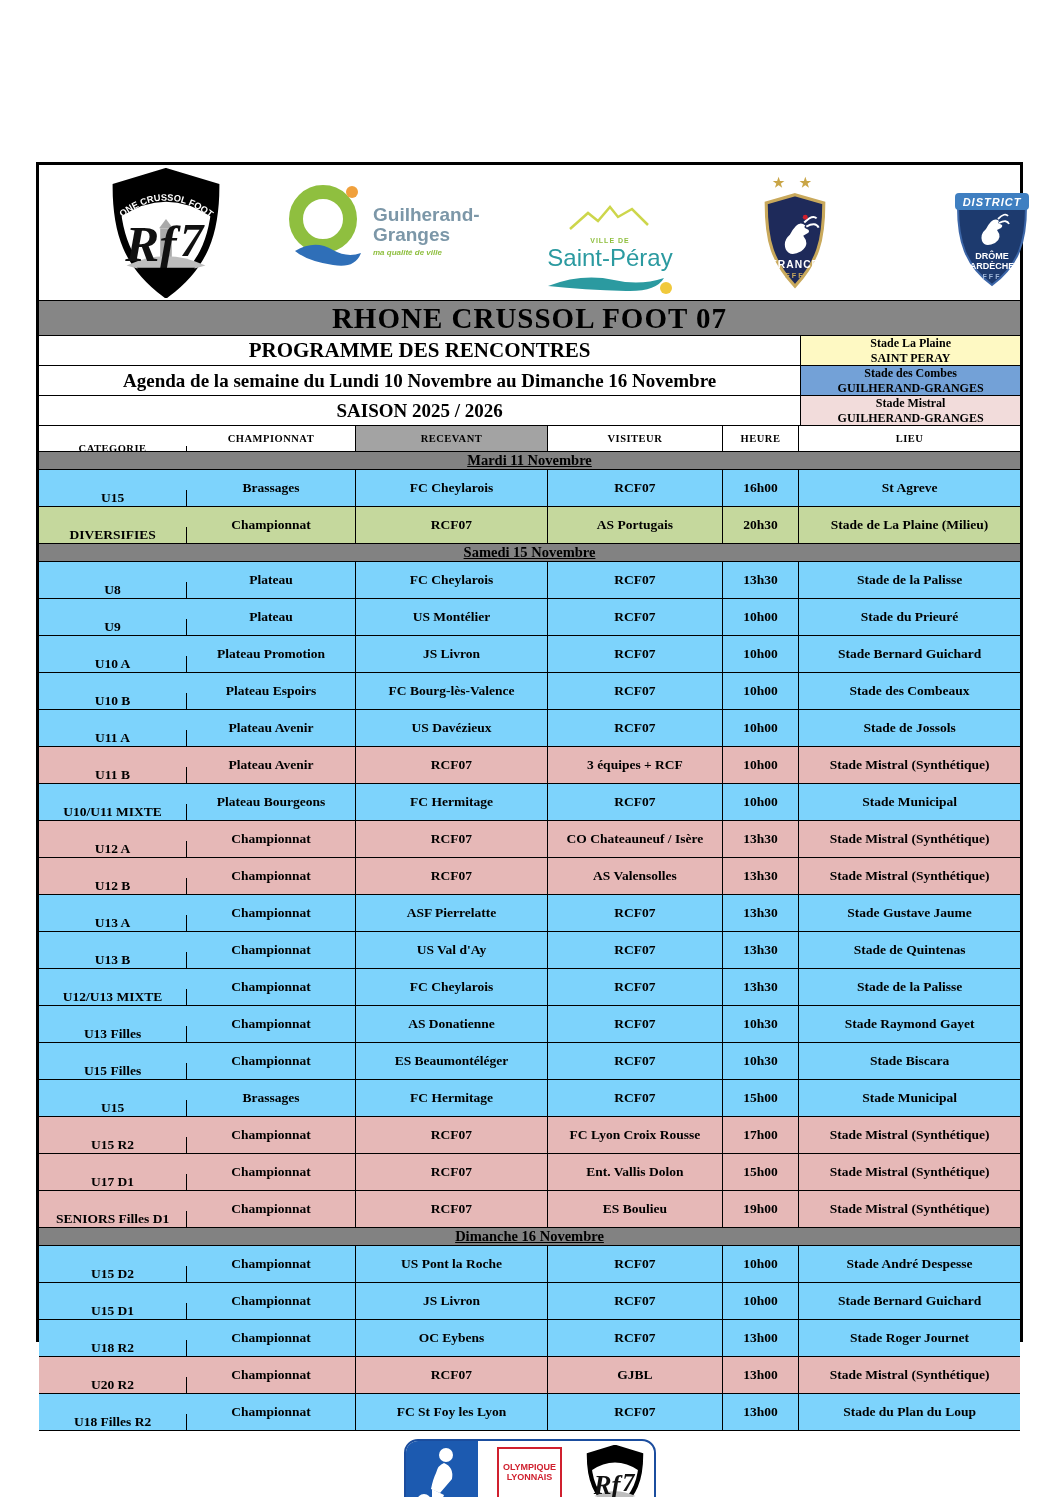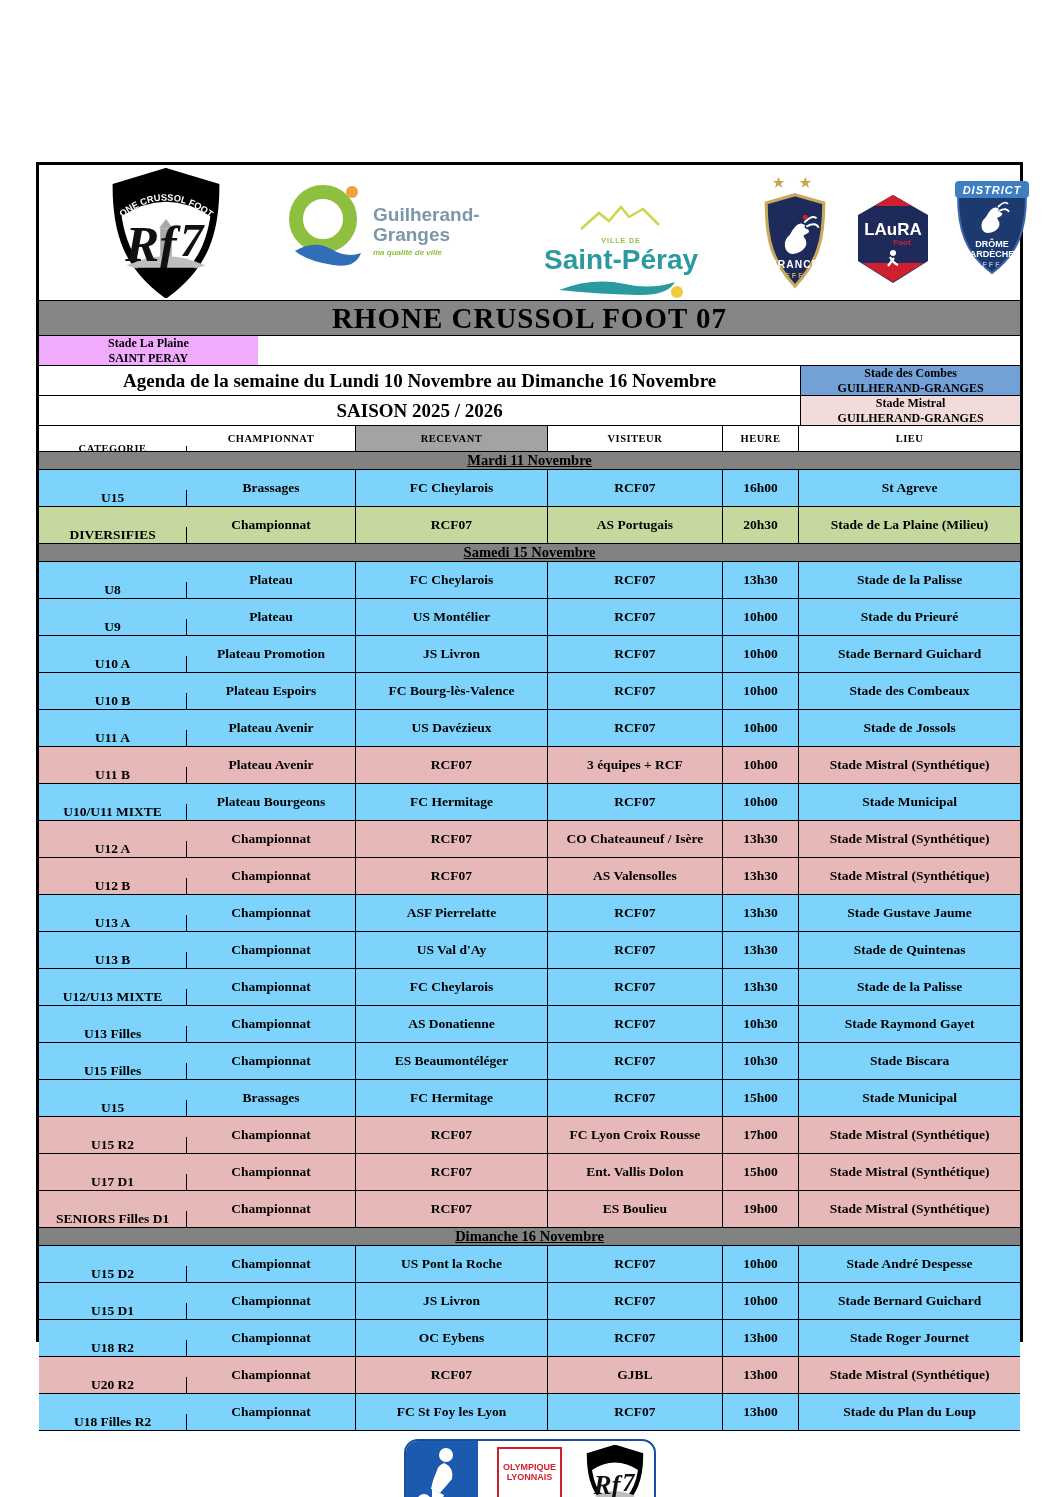--- a/index.html
+++ b/index.html
@@ -20,21 +20,21 @@
               display:flex; align-items:center; justify-content:center; }
   .titlebar span { font-size:29px; letter-spacing:1px; }
 
   
   .inforow { height:30px; flex:none; display:flex; border-bottom:1px solid #000; }
   .info-main { flex:1; display:flex; align-items:center; justify-content:center;
                border-right:1px solid #000; font-size:19px; }
   .info-main.big { font-size:21px; }
   .legend-cell { width:22.3%; display:flex; flex-direction:column; align-items:center;
                  justify-content:center; font-size:12px; line-height:1.18; text-align:center; }
-  .lg-green { background:#f0abfc; }
+  .lg-green { background:#fef9c3; }
   .lg-blue  { background:#73a1d7; }
   .lg-pink  { background:#f2dcdb; }
 
   
   .c1{width:15.1%;margin-top:20px;} .c2{width:17.2%;} .c3{width:19.6%;} .c4{width:17.8%;} .c5{width:7.8%;} .c6{width:22.5%; border-right:none !important;}
 
   .colhead { height:26px; flex:none; display:flex; border-bottom:1px solid #000; background:#fff; }
   .colhead .hcell { display:flex; align-items:center; justify-content:center;
                     border-right:1px solid #000; font-size:10.5px; letter-spacing:.5px; }
   .colhead .hcell.recv { background:#a3a3a3; }
@@ -105,70 +105,60 @@
         <div class="gg-text">Granges</div>
         <div class="gg-tag">ma qualité de ville</div>
       </div>
     </div>
 
     <div class="logo" style="left:505px; top:38px; text-align:center;">
       <svg width="132" height="30" viewBox="0 0 132 30">
         <path d="M26 26 L44 10 L54 18 L66 4 L74 14 L88 6 L104 22" fill="none" stroke="#cdd64b" stroke-width="2.5"></path>
       </svg>
       <div class="sp-small">VILLE DE</div>
-      <div class="sans" style="font-size:28px; font-weight:bold; color:#2b9aa0;">Saint-Péray</div>
+      <div class="sans" style="font-size:24px; font-weight:normal; color:#2b9aa0;">Saint-Péray</div>
       <svg width="132" height="24" viewBox="0 0 132 24">
         <path d="M4 14 q34 -13 66 -6 q26 6 50 -2 q-8 14 -38 13 q-42 -1 -78 -5 Z" fill="#2b9aa0"></path>
         <circle cx="122" cy="16" r="6" fill="#f0c93c"></circle>
       </svg>
     </div>
 
     <div class="logo" style="left:720px; top:10px; text-align:center;">
       <div style="color:#c9a547; font-size:13px; letter-spacing:6px;">★ ★</div>
       <svg width="72" height="100" viewBox="0 0 70 96">
         <path d="M35 3 L63 11 C63 48 57 68 35 92 C13 68 7 48 7 11 Z" fill="#1e2a5a" stroke="#c9a95c" stroke-width="3"></path>
         <path d="M30 42 q8 -16 15 -9 q-2 2 1 3 q4 1 2 4 l-5 3 q7 9 -2 15 q-11 6 -15 -2 q-3 -8 4 -14 Z" fill="#ffffff"></path>
         <path d="M44 30 q8 -8 12 -4 M46 34 q9 -5 12 1" stroke="#ffffff" stroke-width="2" fill="none"></path>
         <circle cx="45" cy="25" r="2.4" fill="#d0202e"></circle>
         <text x="35" y="74" text-anchor="middle" font-size="10" fill="#ffffff" font-family="Liberation Sans, sans-serif" font-weight="bold" letter-spacing="1">FRANCE</text>
         <text x="35" y="84" text-anchor="middle" font-size="7" fill="#c9a95c" font-family="Liberation Sans, sans-serif" font-weight="bold" letter-spacing="2">FFF</text>
       </svg>
     </div>
 
-    <div class="logo" style="left:815px; top:28px;">
-      <svg width="78" height="92" viewBox="0 0 78 92">
-        <polygon points="39,2 74,22 74,68 39,90 4,68 4,22" fill="#1e2a5a"></polygon>
-        <polygon points="39,2 58,13 20,13" fill="#d0202e"></polygon>
-        <polygon points="8,70 70,70 39,89" fill="#d0202e"></polygon>
-        <text x="39" y="42" text-anchor="middle" font-size="17" fill="#ffffff" font-family="Liberation Sans, sans-serif" font-weight="bold">LAuRA</text>
-        <text x="48" y="52" text-anchor="middle" font-size="8" fill="#d0202e" font-family="Liberation Sans, sans-serif" font-weight="bold">Foot</text>
-        <circle cx="39" cy="60" r="3" fill="#ffffff"></circle>
-        <path d="M36 64 q3 6 8 8 M40 65 l-6 8" stroke="#ffffff" stroke-width="2.2" fill="none"></path>
-      </svg>
-    </div>
-
-    <div class="logo" style="left:912px; top:10px;">
+
+    <div class="logo" style="left:912px; top:22px;">
       <svg width="82" height="104" viewBox="0 0 82 104">
         <path d="M41 12 L75 20 C75 54 68 78 41 98 C14 78 7 54 7 20 Z" fill="#1d3a6e" stroke="#3c66a8" stroke-width="2"></path>
         <rect x="4" y="6" width="74" height="17" rx="4" fill="#3f7fc1"></rect>
         <text x="41" y="19" text-anchor="middle" font-size="11" font-style="italic" fill="#ffffff" font-family="Liberation Sans, sans-serif" font-weight="bold" letter-spacing="1">DISTRICT</text>
         <path d="M35 42 q7 -13 13 -8 q-2 2 1 3 q4 1 1 4 l-4 2 q6 8 -2 13 q-10 5 -13 -2 q-2 -7 4 -12 Z" fill="#ffffff"></path>
         <path d="M47 32 q7 -7 10 -3 M48 36 q8 -4 10 1" stroke="#ffffff" stroke-width="1.8" fill="none"></path>
         <text x="41" y="72" text-anchor="middle" font-size="9" fill="#ffffff" font-family="Liberation Sans, sans-serif" font-weight="bold">DRÔME</text>
         <text x="41" y="82" text-anchor="middle" font-size="9" fill="#ffffff" font-family="Liberation Sans, sans-serif" font-weight="bold">ARDÈCHE</text>
         <text x="41" y="92" text-anchor="middle" font-size="7" fill="#9fb6d8" font-family="Liberation Sans, sans-serif" font-weight="bold" letter-spacing="2">FFF</text>
       </svg>
     </div>
   </div>
 
   <div class="titlebar">
     <span>RHONE CRUSSOL FOOT 07</span>
   </div>
 
   <div class="inforow">
+    <div class="info-main big">PROGRAMME DES RENCONTRES</div>
     <div class="legend-cell lg-green">
       <div>Stade La Plaine</div>
       <div>SAINT PERAY</div>
     </div>
   </div>
   <div class="inforow">
     <div class="info-main">Agenda de la semaine du Lundi 10 Novembre au Dimanche 16 Novembre</div>
     <div class="legend-cell lg-blue">
       <div>Stade des Combes</div>
       <div>GUILHERAND-GRANGES</div>

